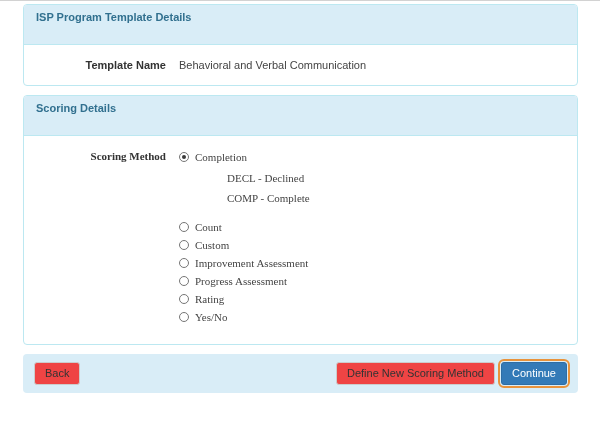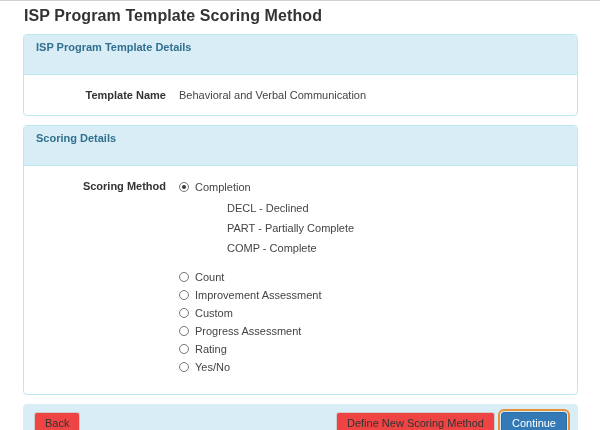--- a/index.html
+++ b/index.html
@@ -30,21 +30,21 @@
   .panel-heading {
     background: #d9edf7;
     color: #31708f;
     font-size: 11px;
     font-weight: bold;
     padding: 6px 12px 21px;
     border-bottom: 1px solid #bce8f1;
     border-radius: 3px 3px 0 0;
   }
   .panel-body { padding: 13px 12px 14px; }
-  .panel-body.scoring-body { padding: 13px 12px 18px; }
+  .panel-body.scoring-body { padding: 13px 12px 18px; font-family: Liberation Serif, serif; }
 
   .form-row { display: flex; align-items: flex-start; }
   .control-label {
     width: 130px;
     min-width: 130px;
     text-align: right;
     font-size: 11px;
     font-weight: bold;
     color: #333;
     margin-right: 13px;
@@ -114,21 +114,20 @@
   .btn-focused {
     outline: 2px solid #e8933c;
     outline-offset: 1px;
   }
 </style>
 </head>
 <body>
 
 <div class="page">
 
-  <h1 class="page-title">ISP Program Template Scoring Method</h1>
 
   <section class="panel">
     <div class="panel-heading">ISP Program Template Details</div>
     <div class="panel-body">
       <div class="form-row">
         <div class="control-label">Template Name</div>
         <div class="static-value">Behavioral and Verbal Communication</div>
       </div>
     </div>
   </section>
@@ -140,36 +139,35 @@
         <div class="control-label">Scoring Method</div>
         <div class="radio-col">
 
           <div class="opt-row first">
             <span class="radio checked"></span>
             <span class="opt-label">Completion</span>
           </div>
 
           <div class="sub-options">
             <div class="sub-option">DECL - Declined</div>
-            <div class="sub-option">PART - Partially Complete</div>
             <div class="sub-option">COMP - Complete</div>
           </div>
 
           <div class="option-list">
             <div class="opt-row">
               <span class="radio"></span>
               <span class="opt-label">Count</span>
             </div>
             <div class="opt-row">
               <span class="radio"></span>
-              <span class="opt-label">Improvement Assessment</span>
+              <span class="opt-label">Custom</span>
             </div>
             <div class="opt-row">
               <span class="radio"></span>
-              <span class="opt-label">Custom</span>
+              <span class="opt-label">Improvement Assessment</span>
             </div>
             <div class="opt-row">
               <span class="radio"></span>
               <span class="opt-label">Progress Assessment</span>
             </div>
             <div class="opt-row">
               <span class="radio"></span>
               <span class="opt-label">Rating</span>
             </div>
             <div class="opt-row">

